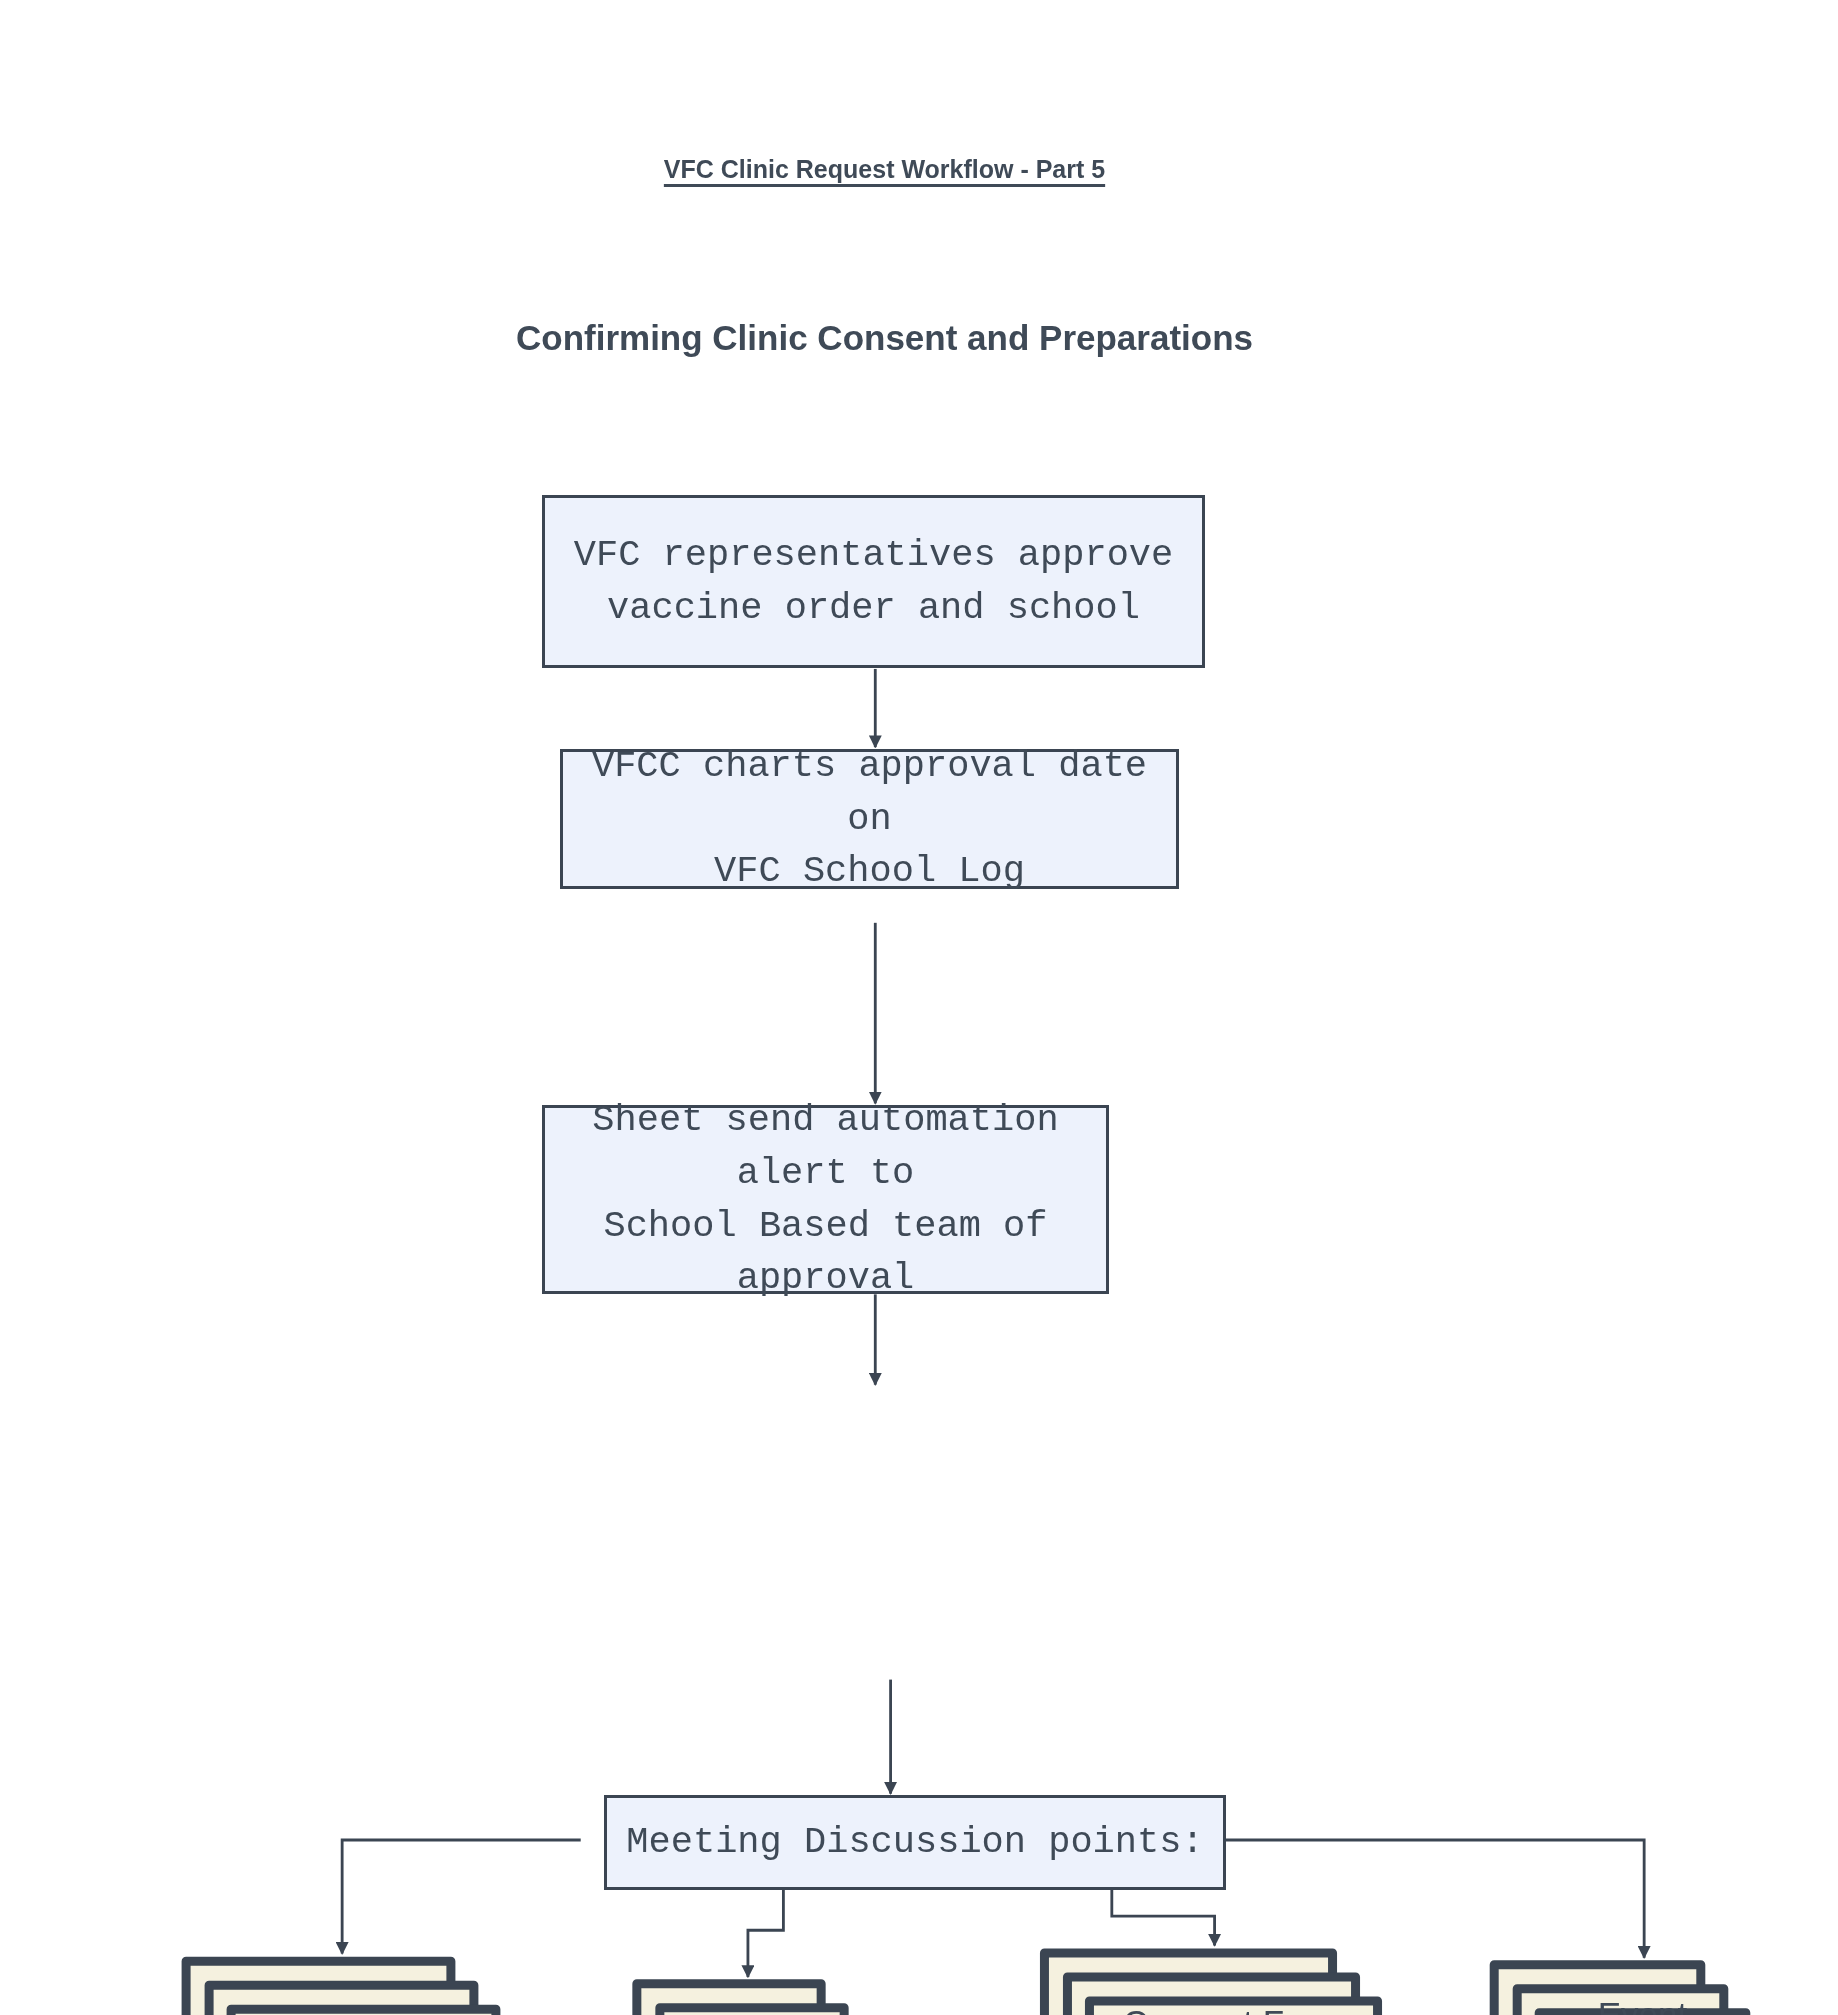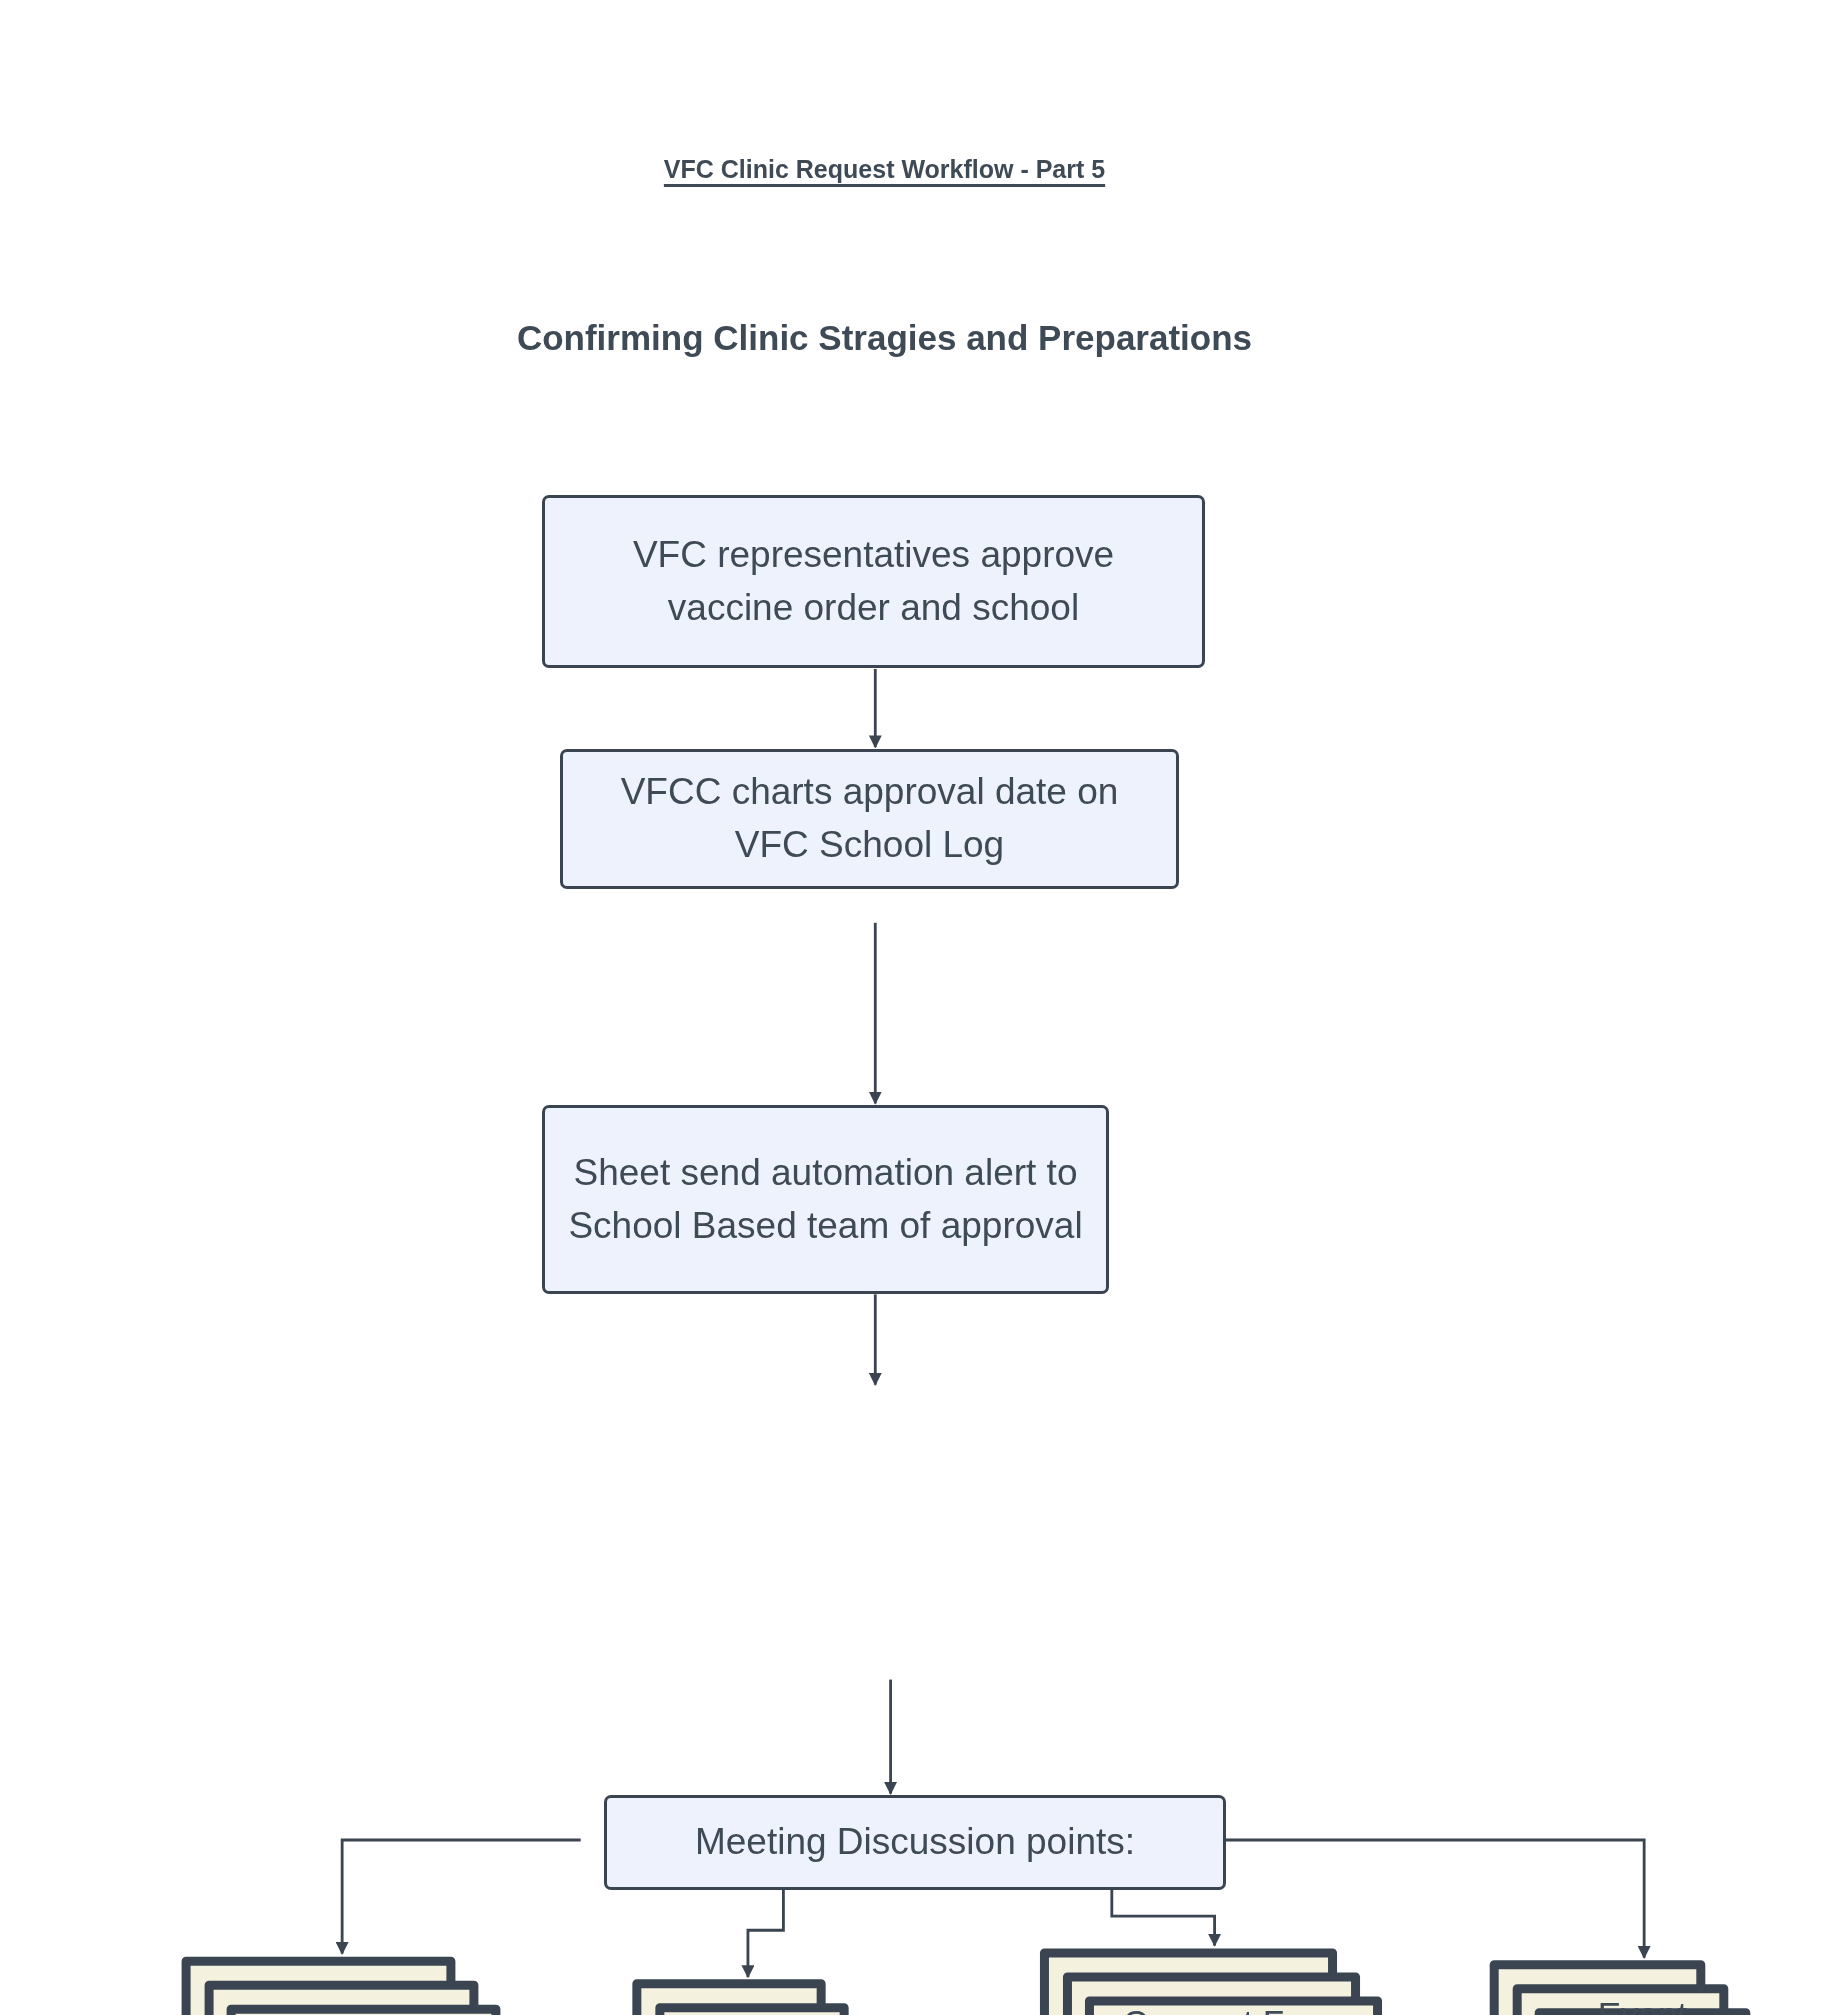--- a/index.html
+++ b/index.html
@@ -19,22 +19,22 @@
   }
   .canvas{position:absolute;inset:0;overflow:hidden;}
   .wires{position:absolute;left:0;top:0;z-index:0;}
   .wires polyline{fill:none;stroke:var(--stroke);stroke-width:7;}
   .wires polygon.decision{fill:var(--decision-fill);stroke:var(--stroke);stroke-width:9;stroke-linejoin:round;}
   .node{
     position:absolute;z-index:1;display:flex;align-items:center;justify-content:center;
     text-align:center;white-space:pre-line;
   }
   .process{
-    background:var(--process-fill);border:3.6px solid var(--stroke);border-radius:7px;
-    font-size:37px;line-height:1.42;
+    background:var(--process-fill);border:3.6px solid var(--stroke);border-radius:0;
+    font-size:37px;line-height:1.42;font-family:Liberation Mono, monospace;
   }
   .page-title{
     position:absolute;left:0;top:155px;width:1769px;text-align:center;z-index:1;
     font-size:25px;font-weight:bold;
     text-decoration:underline;text-decoration-thickness:3.2px;text-underline-offset:6.4px;
   }
   .page-subtitle{
     position:absolute;left:0;top:318px;width:1769px;text-align:center;z-index:1;
     font-size:35px;font-weight:bold;
   }
@@ -73,21 +73,21 @@
     <polyline points="4025,5290 4025,5845 2434,5845" marker-end="url(#arrow)"></polyline>
 
     <polyline points="2220,5964 767,5964 767,6440" marker-end="url(#arrow)"></polyline>
     <polyline points="2286,6074 2286,6440" marker-end="url(#arrow)"></polyline>
     <polyline points="2375,5918 3835,5918 3835,6440" marker-end="url(#arrow)"></polyline>
 
     <polygon class="decision" points="1990,5598 2565,5598 2286,6076"></polygon>
   </svg>
 
   <div class="page-title">VFC Clinic Request Workflow - Part 5</div>
-  <div class="page-subtitle">Confirming Clinic Stragies and Preparations</div>
+  <div class="page-subtitle">Confirming Clinic Consent and Preparations</div>
 
   <div class="node process" style="left:542px;top:495px;width:663px;height:173px;">VFC representatives approve
 vaccine order and school</div>
 
   <div class="node process" style="left:560px;top:749px;width:619px;height:140px;">VFCC charts approval date on
 VFC School Log</div>
 
   <div class="node process" style="left:542px;top:1105px;width:567px;height:189px;">Sheet send automation alert to
 School Based team of approval</div>
 

